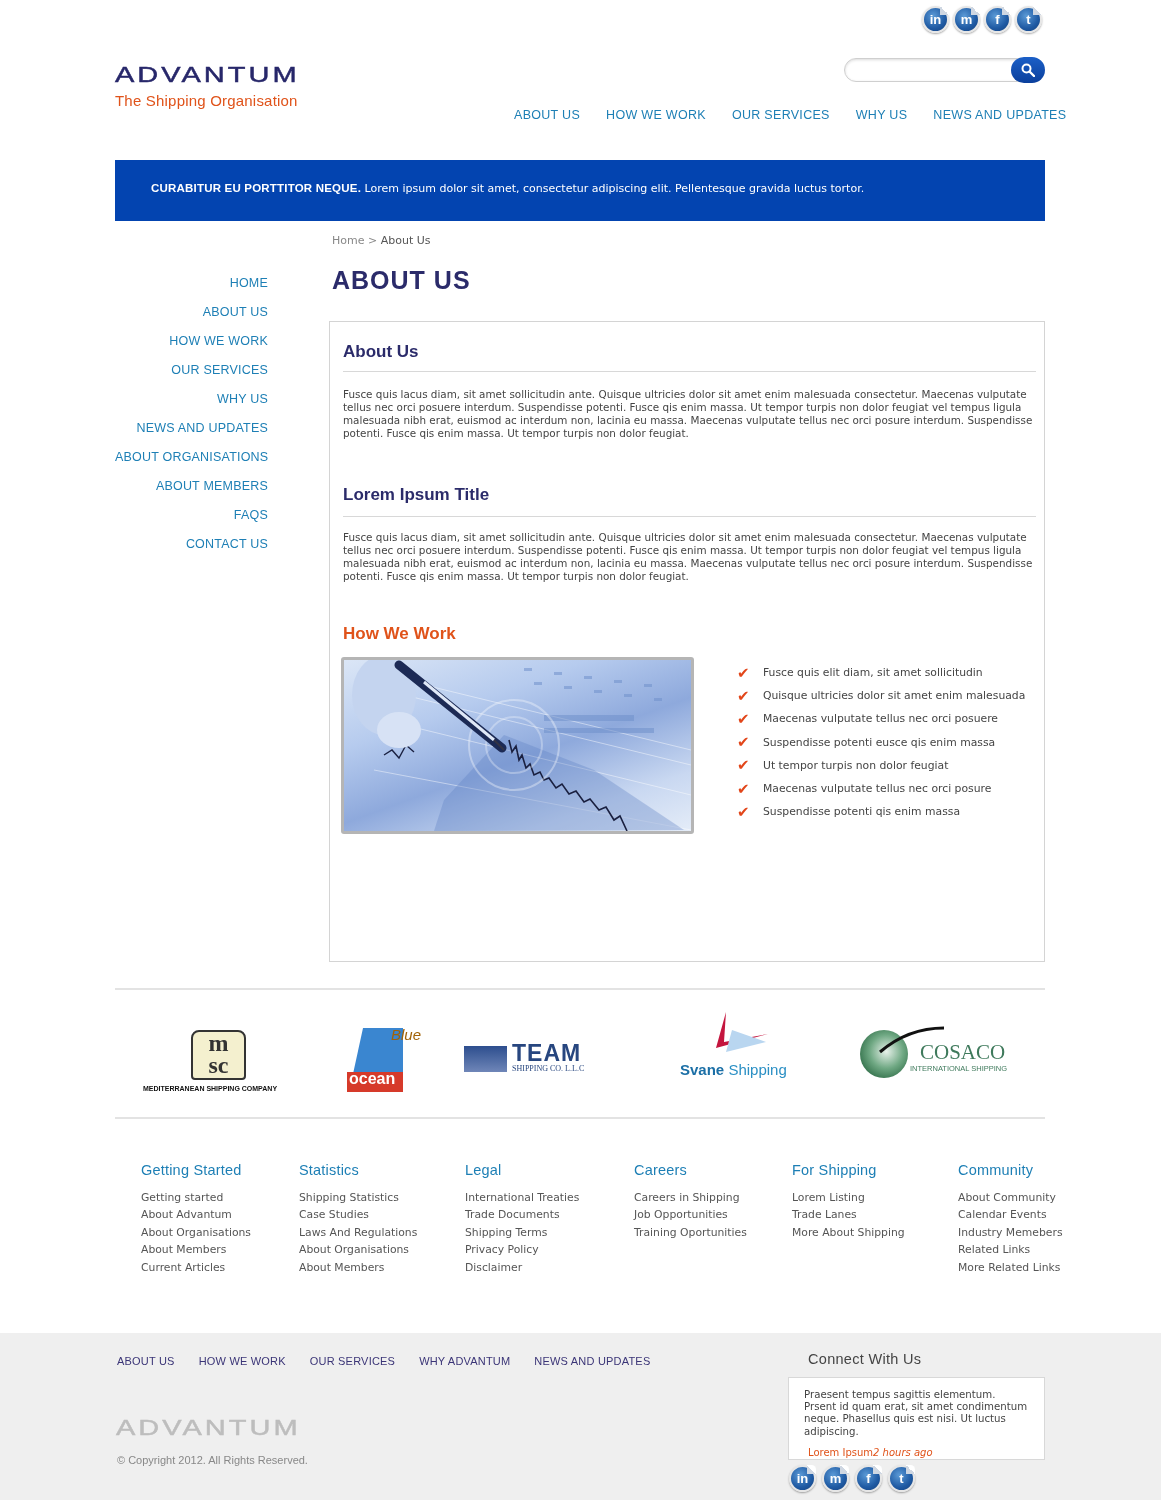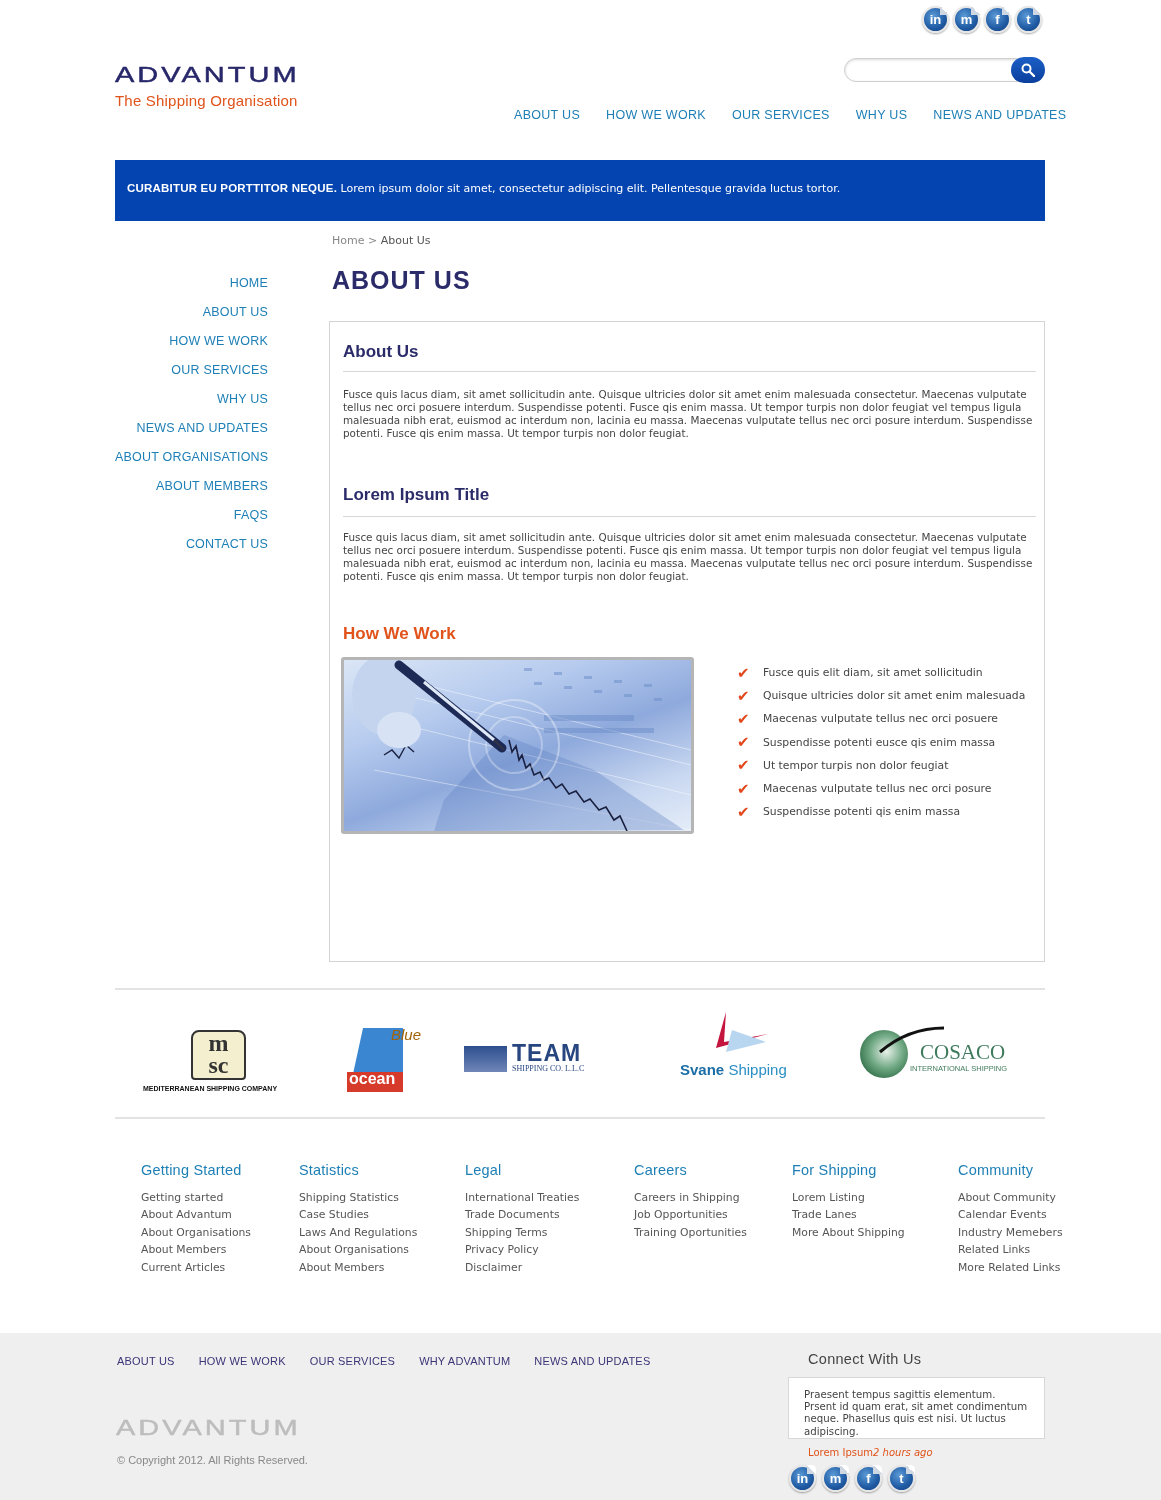--- a/index.html
+++ b/index.html
@@ -16,21 +16,21 @@
   .logo-tag { font-family: "Liberation Sans", sans-serif; font-size: 15px; color: #e0531a; display: block; letter-spacing: 0.2px; }
 
   .search { position: absolute; left: 844px; top: 57px; width: 201px; height: 26px; }
   .search-input { position: absolute; left: 0; top: 1px; width: 180px; height: 24px; border: 1px solid #cfcfcf; border-radius: 12px 0 0 12px; box-shadow: inset 0 1px 3px rgba(0,0,0,0.15); background: #fff; outline: none; padding-left: 10px; font-size: 11px; }
   .search-btn { position: absolute; left: 167px; top: 0; width: 34px; height: 26px; border-radius: 13px; background: linear-gradient(#1b5fc7, #0b3f9c); display: flex; align-items: center; justify-content: center; border: none; }
 
   .topnav { position: absolute; top: 108px; left: 514px; display: flex; }
   .topnav a { font-family: "Liberation Sans", sans-serif; font-size: 12.5px; color: #1d7fb5; text-decoration: none; letter-spacing: 0.3px; margin-right: 26px; }
   .topnav a:last-child { margin-right: 0; }
 
-  .banner { position: absolute; left: 115px; top: 160px; width: 930px; height: 61px; background: #0344b0; color: #fff; padding: 22px 0 0 12px; font-size: 11px; }
+  .banner { position: absolute; left: 115px; top: 160px; width: 930px; height: 61px; background: #0344b0; color: #fff; padding: 22px 0 0 36px; font-size: 11px; }
   .banner b { font-family: "Liberation Sans", sans-serif; font-weight: bold; font-size: 11.5px; letter-spacing: 0.2px; }
 
   .breadcrumb { position: absolute; left: 332px; top: 234px; font-size: 11px; color: #888; }
   .breadcrumb .cur { color: #555; }
 
   
   .sidenav { position: absolute; left: 115px; top: 276px; width: 153px; text-align: right; }
   .sidenav a { display: block; font-family: "Liberation Sans", sans-serif; font-size: 12.5px; color: #1d7fb5; text-decoration: none; height: 29px; letter-spacing: 0.2px; white-space: nowrap; }
 
   .page-title { position: absolute; left: 332px; top: 266px; font-family: "Liberation Sans", sans-serif; font-size: 25px; color: #2b2b6a; letter-spacing: 1px; }
@@ -58,21 +58,21 @@
   .fcol a { display: block; font-size: 10.8px; color: #555; text-decoration: none; height: 17.4px; }
 
   
   .bottom { position: absolute; left: 0; top: 1333px; width: 1161px; height: 167px; background: #efefef; }
   .bnav { position: absolute; left: 117px; top: 22px; display: flex; }
   .bnav a { font-family: "Liberation Sans", sans-serif; font-size: 11px; color: #3b3577; text-decoration: none; margin-right: 24px; letter-spacing: 0.2px; }
   .blogo { position: absolute; left: 116px; top: 82px; font-family: "Liberation Sans", sans-serif; font-size: 29px; letter-spacing: 3px; color: #bdbdbd; transform: scaleY(0.78); transform-origin: left top; -webkit-text-stroke: 0.6px #bdbdbd; }
   .copy { position: absolute; left: 117px; top: 121px; font-family: "Liberation Sans", sans-serif; font-size: 11px; color: #888; }
 
   .connect-title { position: absolute; left: 808px; top: 18px; font-family: "Liberation Sans", sans-serif; font-size: 14.5px; color: #444; letter-spacing: 0.3px; }
-  .connect-box { position: absolute; left: 788px; top: 44px; width: 257px; height: 62px; background: #fff; border: 1px solid #d8d8d8; padding: 11px 14px 0 15px; font-size: 10.2px; line-height: 12.2px; color: #444; }
+  .connect-box { position: absolute; left: 788px; top: 44px; width: 257px; height: 83px; background: #fff; border: 1px solid #d8d8d8; padding: 11px 14px 0 15px; font-size: 10.2px; line-height: 12.2px; color: #444; }
   .connect-meta { margin-top: 9px; padding-left: 4px; font-size: 10px; color: #e0531a; }
   .connect-meta i { }
   .social-bottom { position: absolute; left: 789px; top: 132px; display: flex; gap: 6px; }
 </style>
 </head>
 <body>
 
 <div class="social-top">
   <div class="soc">in</div>
   <div class="soc">m</div>

